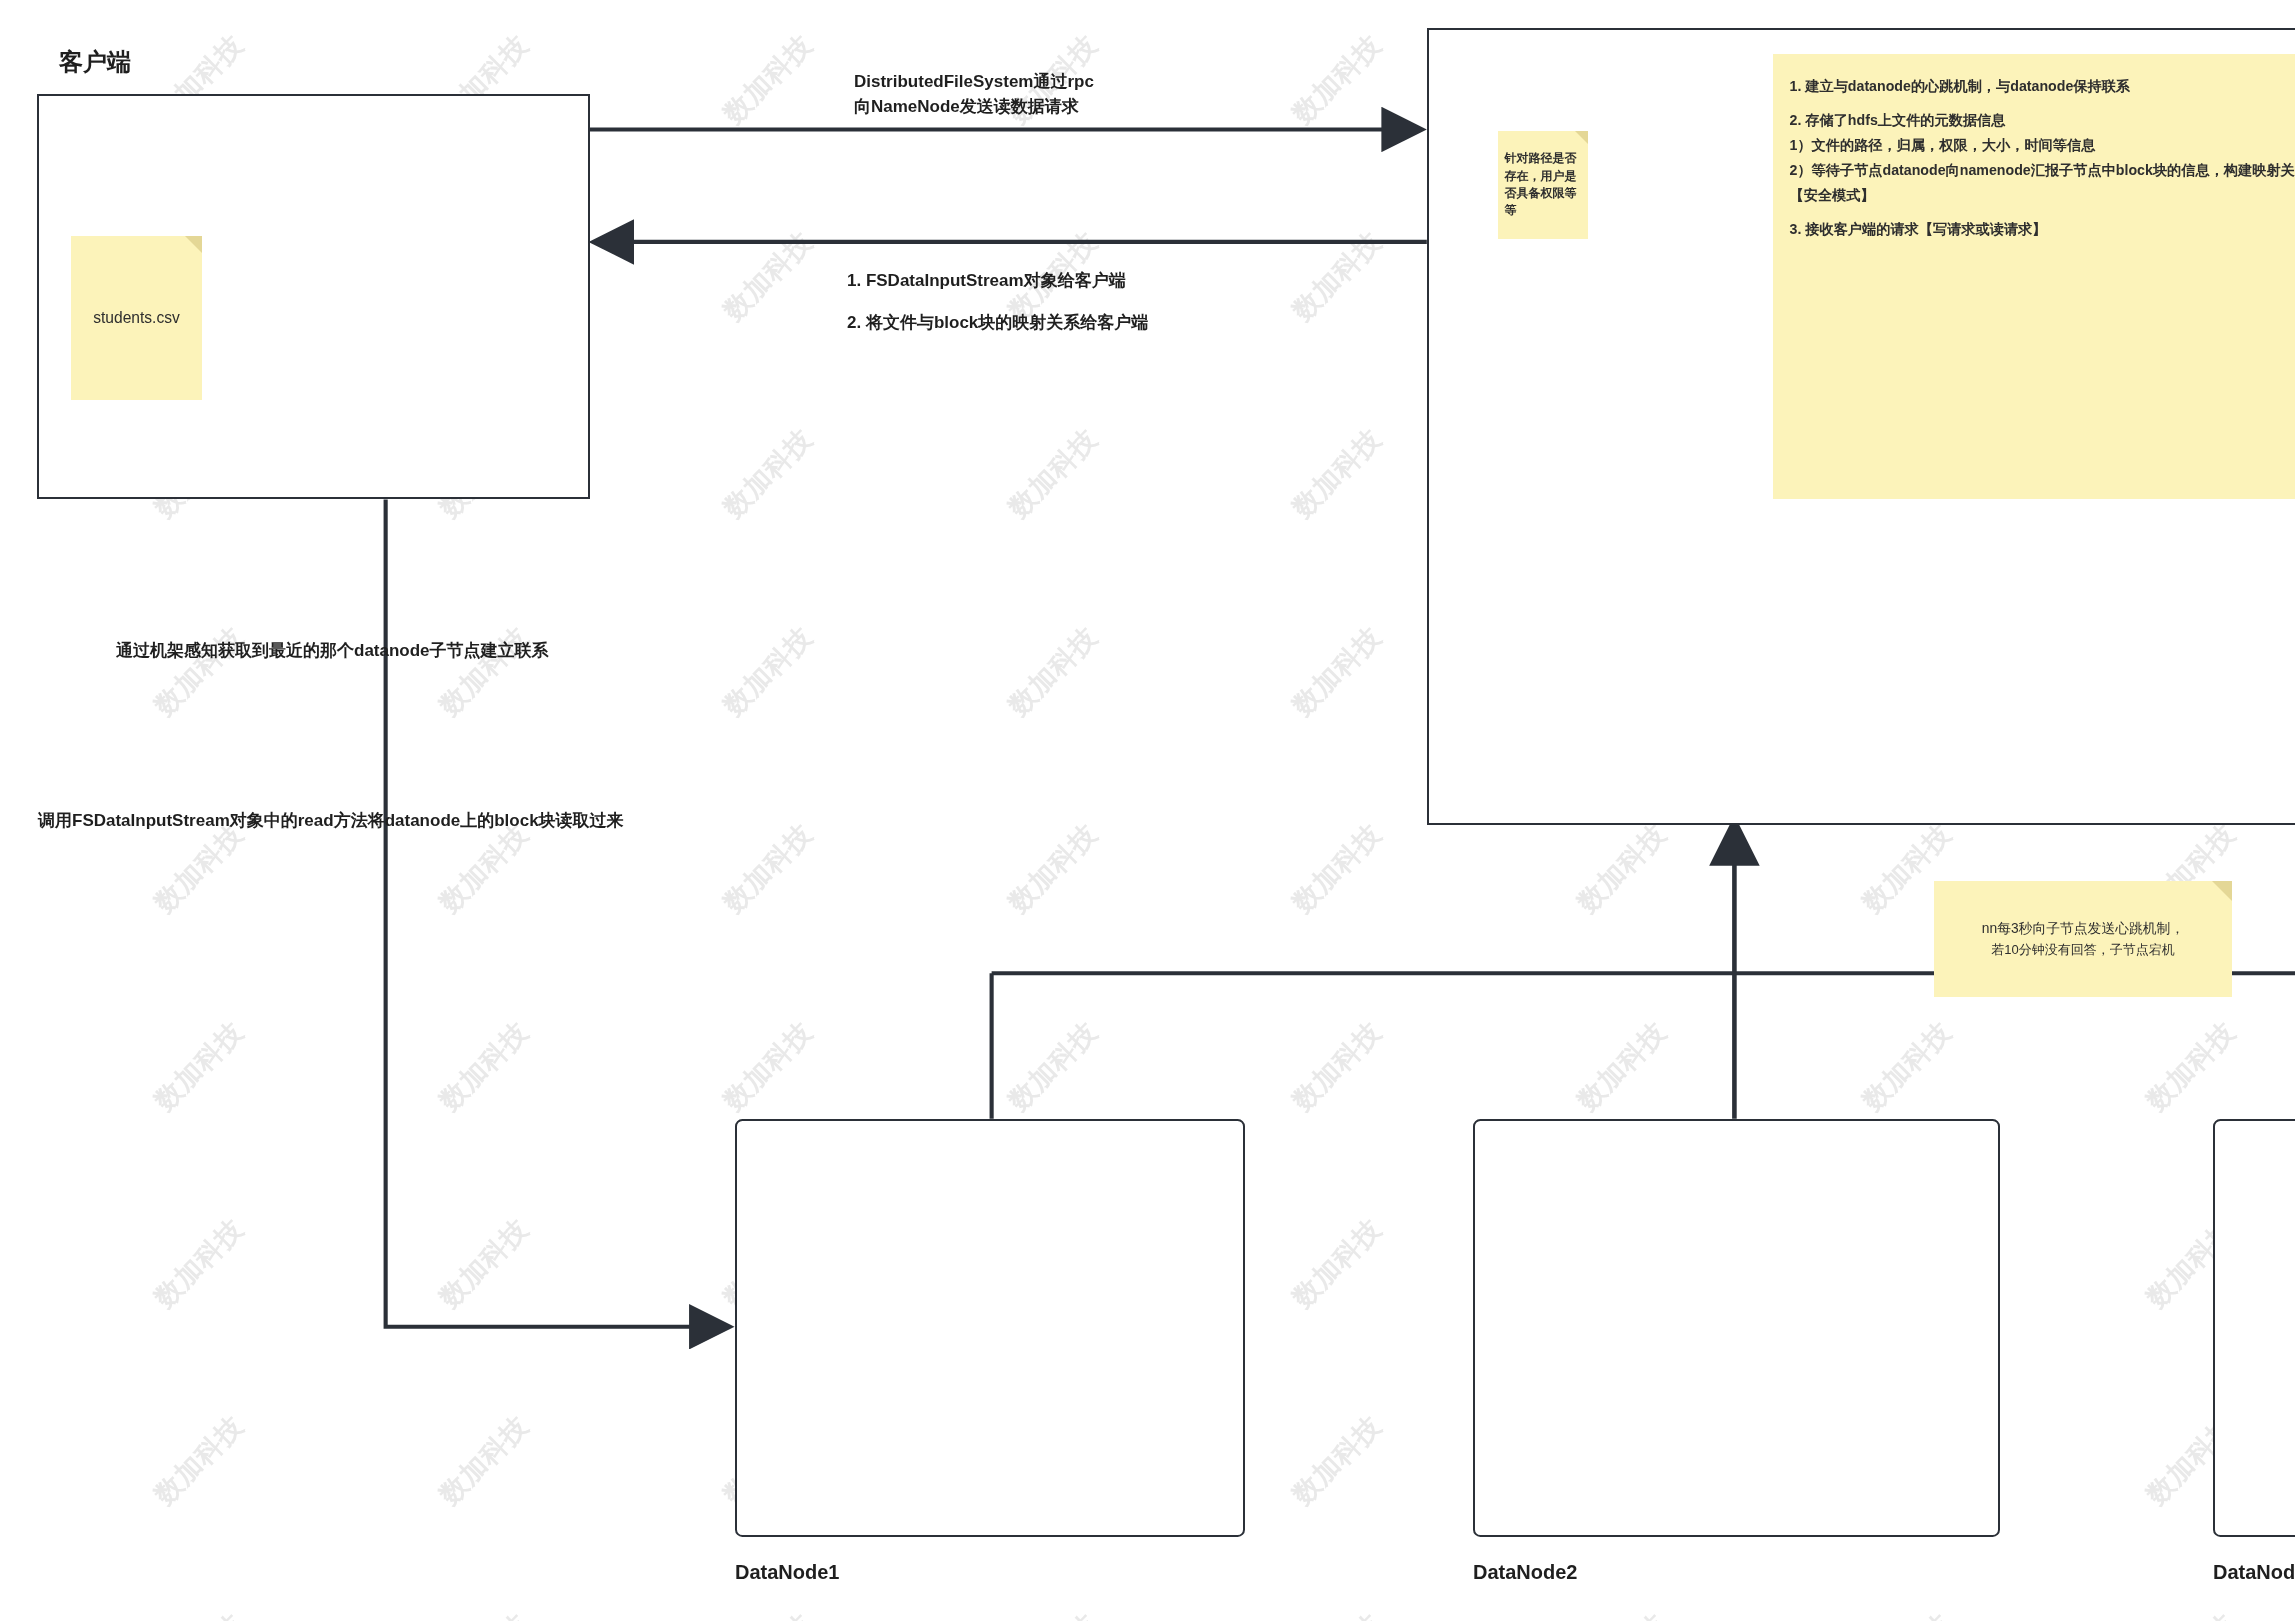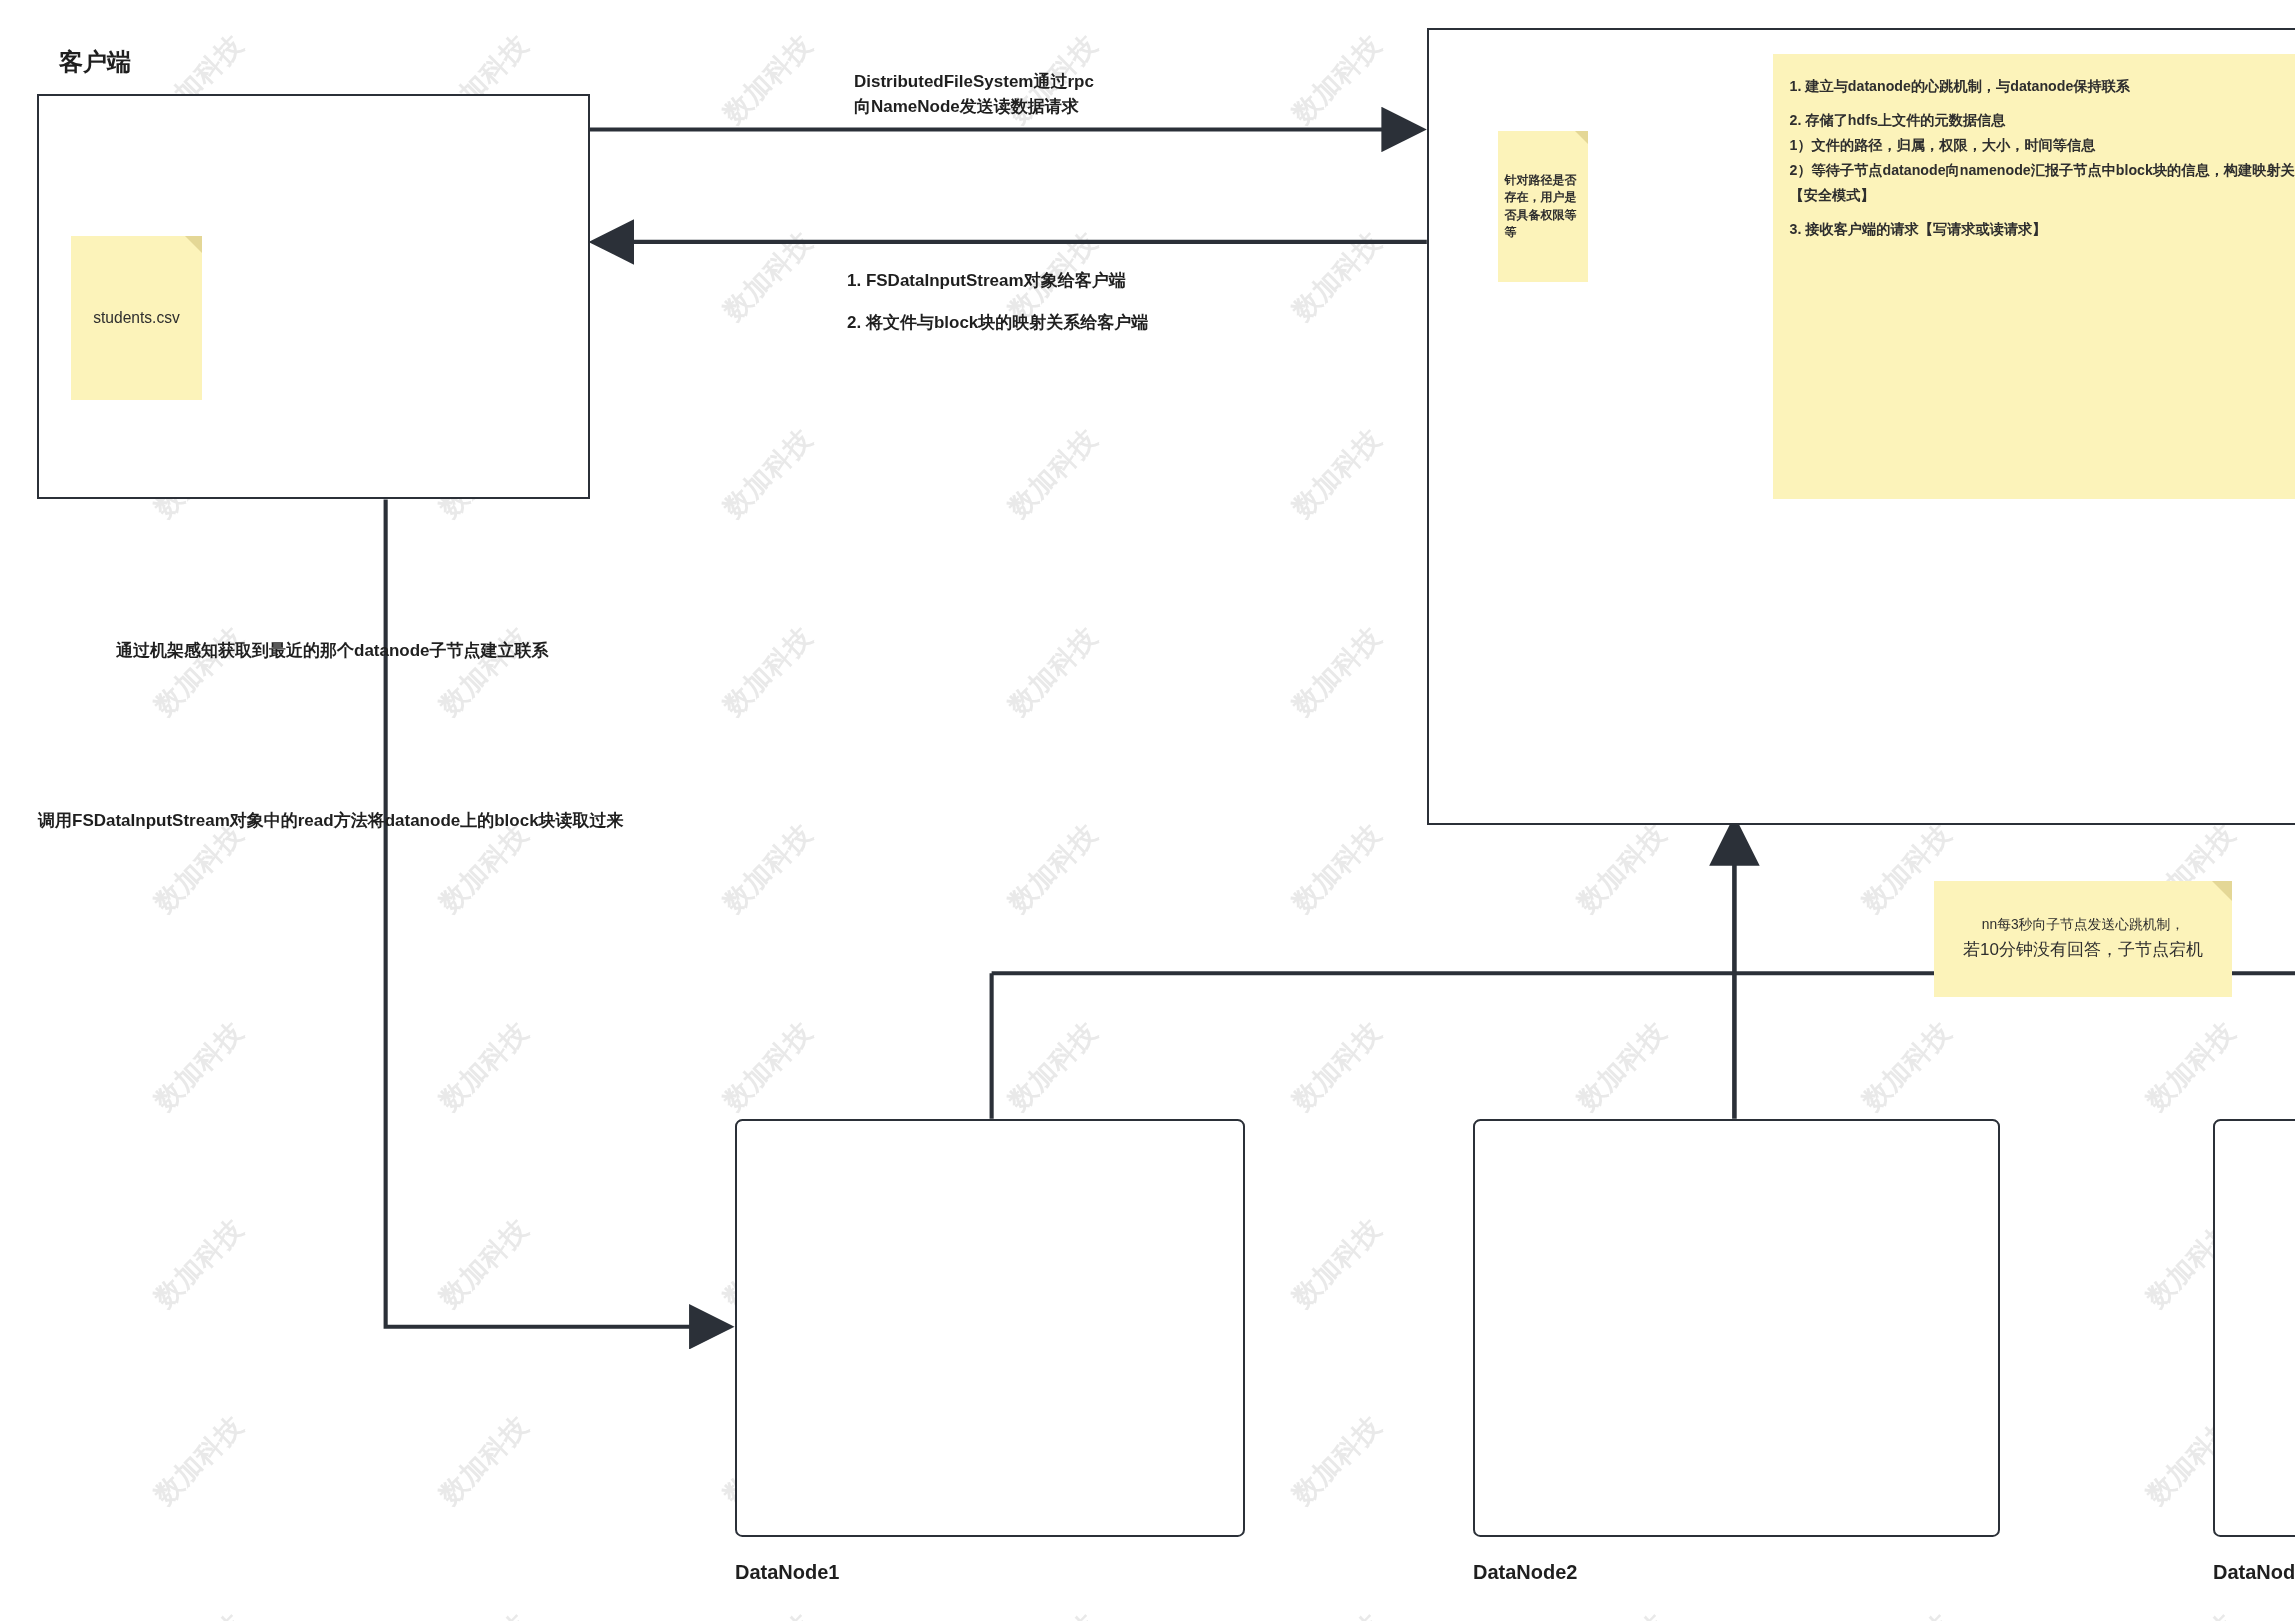--- a/index.html
+++ b/index.html
@@ -185,21 +185,21 @@
   <div class="node-box round" style="left:1473px;top:1119px;width:527px;height:418px;"></div>
 
   <div class="node-box round" style="left:2213px;top:1119px;width:512px;height:418px;"></div>
 
   <div class="note" style="left:71px;top:236px;width:131px;height:164px;
               display:flex;align-items:center;justify-content:center;">
     <span class="fold" style="border-left:17.4px solid transparent;border-top:17.4px solid #e4d796;"></span>
     <span class="note-inner" style="font-size:15.6px;">students.csv</span>
   </div>
 
-  <div class="note" style="left:1498px;top:131px;width:90px;height:151px;
+  <div class="note" style="left:1498px;top:131px;width:90px;height:108px;
               display:flex;align-items:center;justify-content:center;padding:2.8px 6.4px;">
     <span class="fold" style="border-left:13.8px solid transparent;border-top:13.8px solid #e4d796;"></span>
     <span class="note-inner center bold" style="font-size:12px;line-height:1.45;">针对路径是否存在，用户是否具备权限等等</span>
   </div>
 
   <div class="note" style="left:1773px;top:54px;width:571px;height:445px;padding:20px 16.5px 0 16.5px;">
 
     <div class="note-inner bold" style="font-size:14.2px;line-height:1.78;">
         <div>1. 建立与datanode的心跳机制，与datanode保持联系</div>
         <div style="height: 8.3px;"></div>
@@ -208,21 +208,21 @@
         <div> 2）等待子节点datanode向namenode汇报子节点中block块的信息，构建映射关系。【安全模式】</div>
         <div style="height: 8.3px;"></div>
         <div>3. 接收客户端的请求【写请求或读请求】</div>
       </div>
   </div>
 
   <div class="note" style="left:1934px;top:881px;width:298px;height:116px;
               display:flex;flex-direction:column;align-items:center;justify-content:center;">
     <span class="fold" style="border-left:20px solid transparent;border-top:20px solid #e4d796;"></span>
     <span class="note-inner" style="font-size:13.8px;line-height:1.6;">nn每3秒向子节点发送心跳机制，</span>
-    <span class="note-inner" style="font-size:17px;line-height:1.6;text-align:right;">若10分钟没有回答，子节点宕机</span>
+    <span class="note-inner" style="font-size:13px;line-height:1.6;text-align:right;">若10分钟没有回答，子节点宕机</span>
   </div>
 
   <div class="label bold" style="left:59px;top:46px;font-size:24px;">客户端</div>
 
   <div class="label bold center" style="left:854px;top:70px;font-size:17px;width:413px;">DistributedFileSystem通过rpc</div>
   <div class="label bold center" style="left:854px;top:95px;font-size:17px;width:413px;">向NameNode发送读数据请求</div>
 
   <div class="label bold" style="left:847px;top:269px;font-size:17px;">1. FSDataInputStream对象给客户端</div>
   <div class="label bold" style="left:847px;top:296px;font-size:17px;margin-top:15px;">2. 将文件与block块的映射关系给客户端</div>
 

